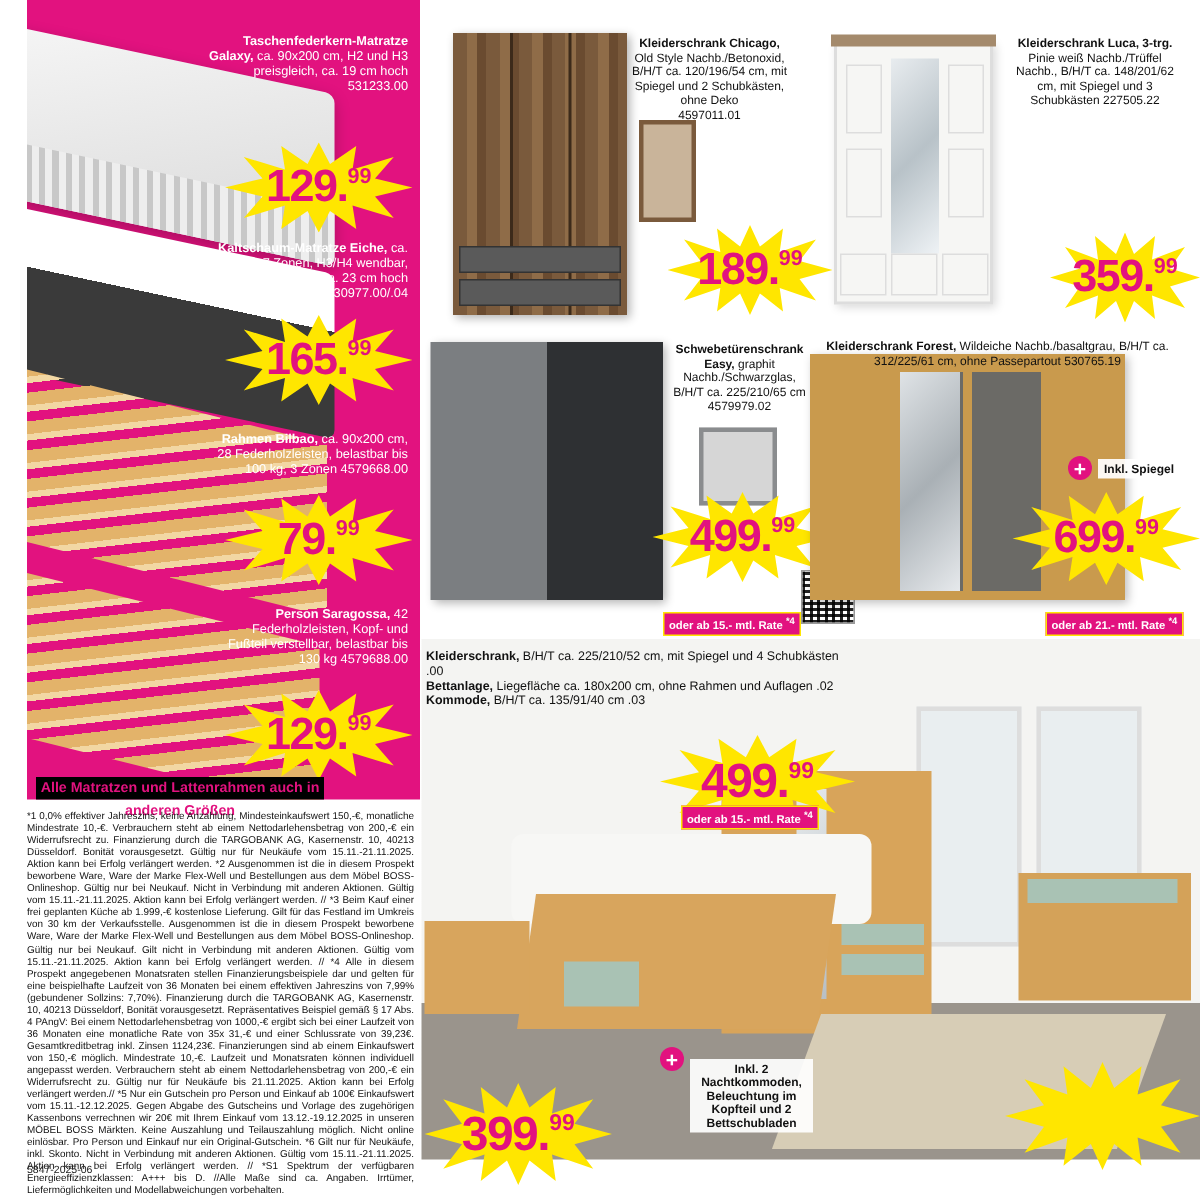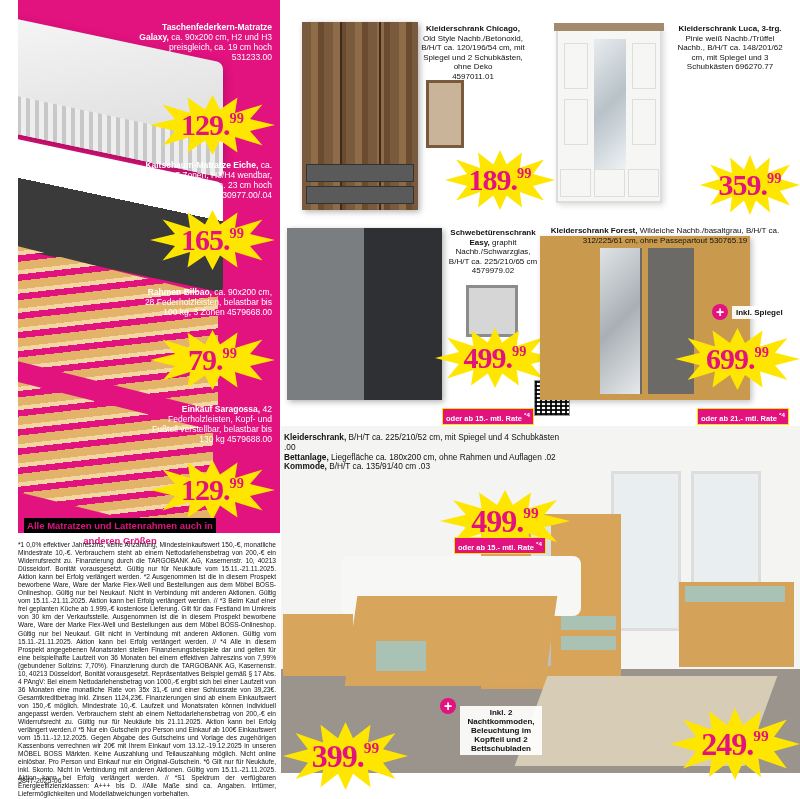--- a/index.html
+++ b/index.html
@@ -32,21 +32,21 @@
   .prod-text b { font-weight: 700; }
   .pt1 { top: 22px; width: 135px; }
   .pt2 { top: 160px; width: 145px; }
   .pt3 { top: 287px; width: 135px; }
   .pt4 { top: 404px; width: 120px; }
 
   .starburst { position: absolute; }
   .starburst svg { position: absolute; left: 0; top: 0; width: 100%; height: 100%; }
   .price {
     position: absolute; left: 0; right: 0; top: 50%; transform: translateY(-50%);
-    text-align: center; color: #e2127f; font-weight: 700; font-family: Liberation Serif, serif;
+    text-align: center; color: #e2127f; font-weight: 700; font-family: Liberation Sans, sans-serif;
     letter-spacing: -1px; white-space: nowrap;
   }
   .price sup { font-size: 0.48em; vertical-align: 0.85em; letter-spacing: 0; }
 
   .sb-m1 { left: 150px; top: 95px; width: 125px; height: 60px; }
   .sb-m2 { left: 150px; top: 210px; width: 125px; height: 60px; }
   .sb-m3 { left: 150px; top: 330px; width: 125px; height: 60px; }
   .sb-m4 { left: 150px; top: 460px; width: 125px; height: 60px; }
   .sb-m1 .price, .sb-m2 .price, .sb-m3 .price, .sb-m4 .price { font-size: 30px; }
 
@@ -174,21 +174,21 @@
       <b>Kaltschaum-Matratze Eiche,</b>
       <span>ca. 90x200 cm, 7 Zonen, H3/H4 wendbar, waschbar bis 60 °C, ca. 23 cm hoch</span><br>
       <span>530977.00/.04</span>
     </div>
     <div class="prod-text pt3">
       <b>Rahmen Bilbao,</b>
       <span>ca. 90x200 cm, 28 Federholzleisten, belastbar bis 100 kg, 3 Zonen</span>
       <span>4579668.00</span>
     </div>
     <div class="prod-text pt4">
-      <b>Einkauf Saragossa,</b>
+      <b>Person Saragossa,</b>
       <span>42 Federholzleisten, Kopf- und Fußteil verstellbar, belastbar bis 130 kg</span>
       <span>4579688.00</span>
     </div>
   </div>
 
   <div class="starburst sb-m1">
     <svg viewBox="0 0 100 50" preserveAspectRatio="none">
         <polygon fill="#ffe600" points="50,0 56,12 70,2 68,15 90,8 80,20 100,25 80,30 90,42 68,35 70,48 56,38 50,50 44,38 30,48 32,35 10,42 20,30 0,25 20,20 10,8 32,15 30,2 44,12"></polygon>
       </svg>
     <div class="price"><span>129.</span><sup>99</sup></div>
@@ -243,21 +243,21 @@
     <div class="mirror"></div>
     <div class="panel" style="left:74px"></div>
     <div class="panel" style="left:74px;top:70px"></div>
     <div class="drw" style="left:2px"></div>
     <div class="drw" style="left:36px"></div>
     <div class="drw" style="left:70px"></div>
   </div>
   <div class="prod-caption cap-luca">
     <b>Kleiderschrank Luca, 3-trg.</b>
     <span>Pinie weiß Nachb./Trüffel Nachb., B/H/T ca. 148/201/62 cm, mit Spiegel und 3 Schubkästen</span>
-    <span>696270.77</span>
+    <span>227505.22</span>
   </div>
   <div class="starburst sb-luca">
     <svg viewBox="0 0 100 50" preserveAspectRatio="none">
         <polygon fill="#ffe600" points="50,0 56,12 70,2 68,15 90,8 80,20 100,25 80,30 90,42 68,35 70,48 56,38 50,50 44,38 30,48 32,35 10,42 20,30 0,25 20,20 10,8 32,15 30,2 44,12"></polygon>
       </svg>
     <div class="price"><span>359.</span><sup>99</sup></div>
   </div>
 
   <div class="wardrobe easy"></div>
   <div class="wardrobe easy-interior"></div>
@@ -346,16 +346,15 @@
   <div class="starburst sb-bed">
     <svg viewBox="0 0 100 50" preserveAspectRatio="none">
         <polygon fill="#ffe600" points="50,0 56,12 70,2 68,15 90,8 80,20 100,25 80,30 90,42 68,35 70,48 56,38 50,50 44,38 30,48 32,35 10,42 20,30 0,25 20,20 10,8 32,15 30,2 44,12"></polygon>
       </svg>
     <div class="price"><span>399.</span><sup>99</sup></div>
   </div>
   <div class="starburst sb-dresser">
     <svg viewBox="0 0 100 50" preserveAspectRatio="none">
         <polygon fill="#ffe600" points="50,0 56,12 70,2 68,15 90,8 80,20 100,25 80,30 90,42 68,35 70,48 56,38 50,50 44,38 30,48 32,35 10,42 20,30 0,25 20,20 10,8 32,15 30,2 44,12"></polygon>
       </svg>
-    <div class="price"><span>249.</span><sup>99</sup></div>
   </div>
 
 </div>
 
 </body></html>

